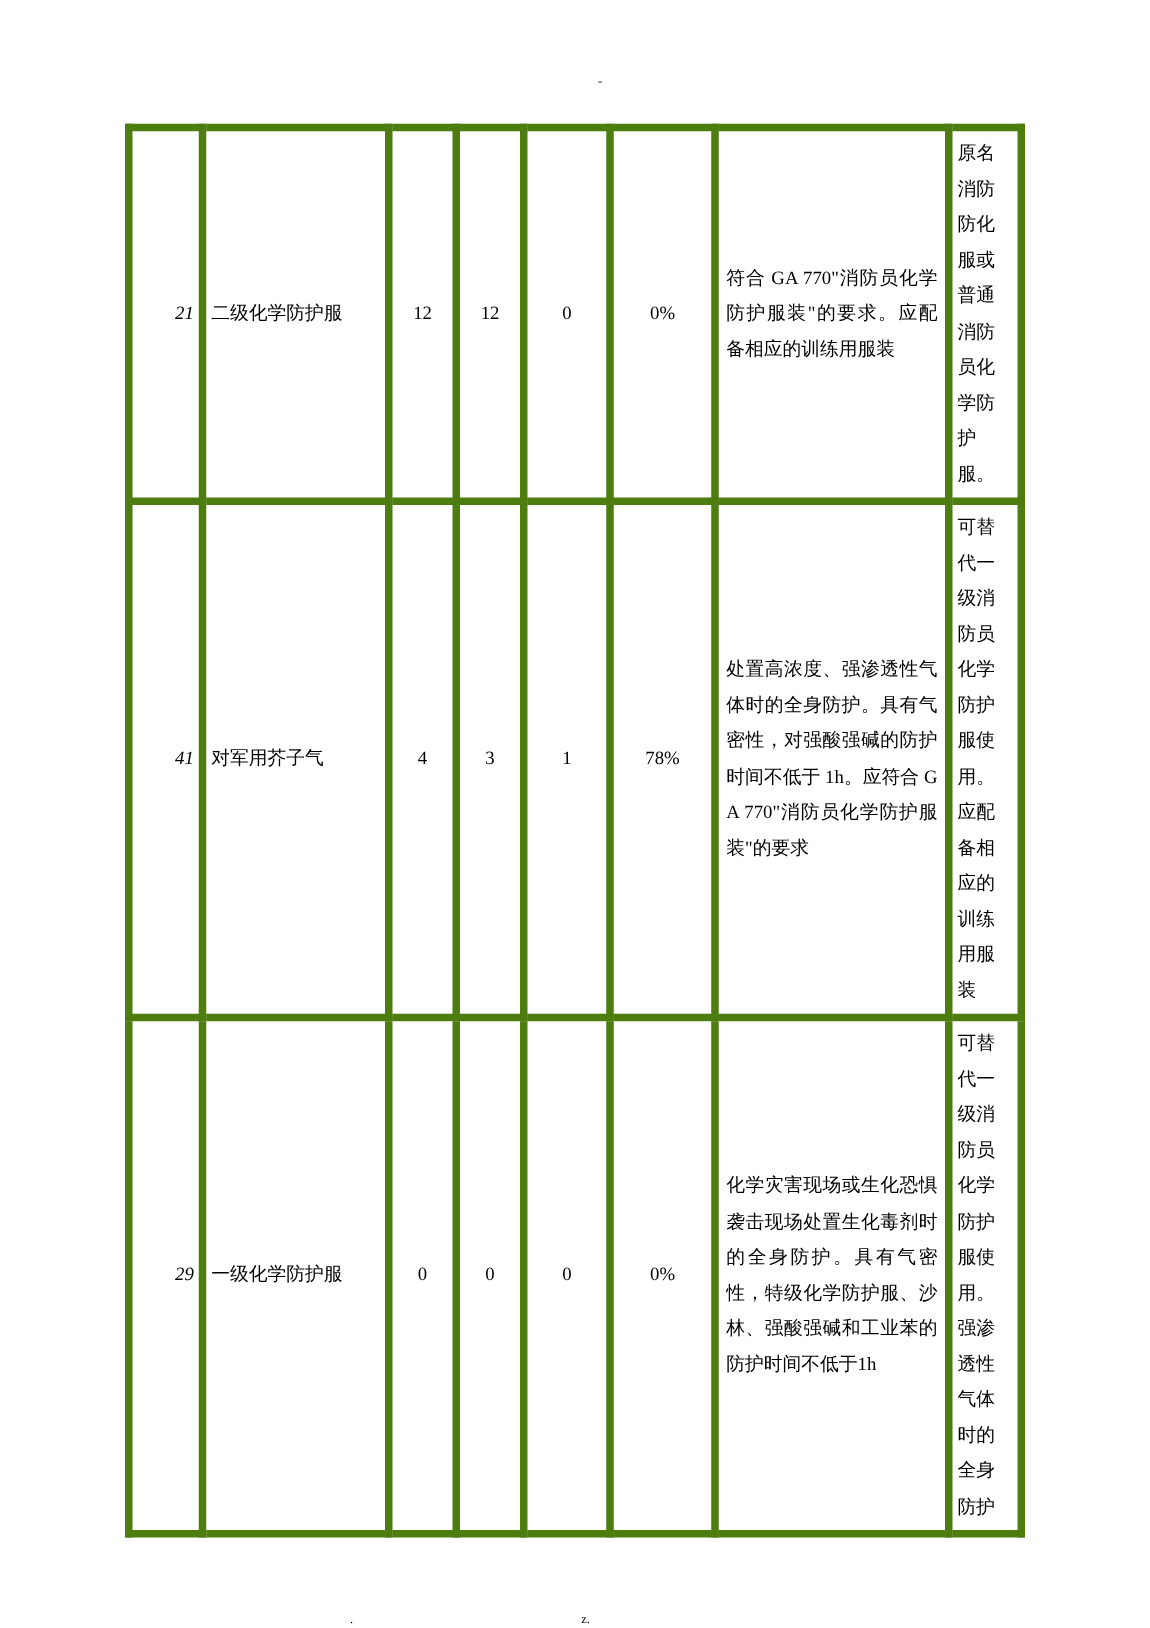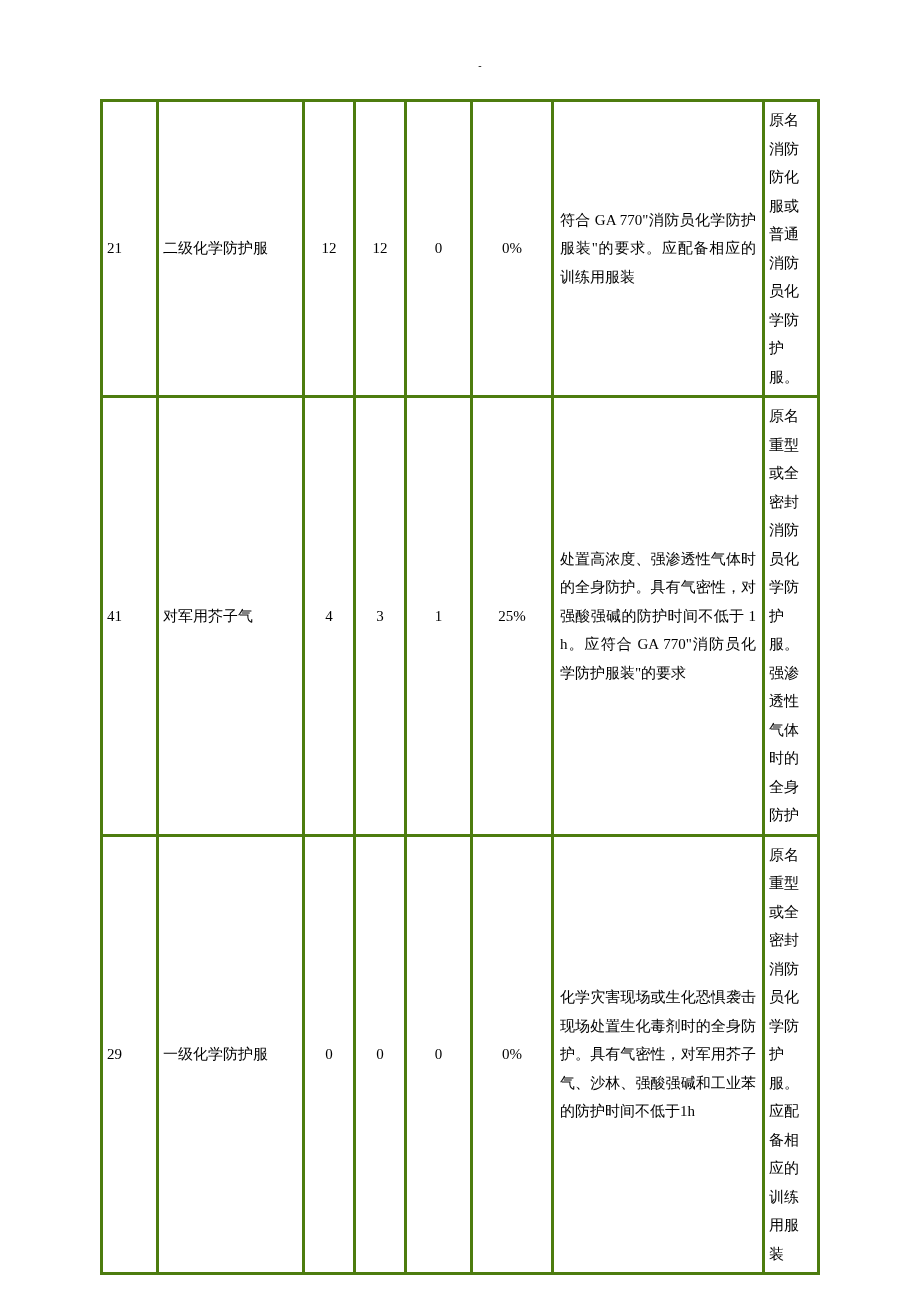--- a/index.html
+++ b/index.html
@@ -20,27 +20,27 @@
     font-size: 10px;
     margin-bottom: 28px;
     padding-left: 40px;
   }
   table {
     border-collapse: collapse;
     width: 100%;
     table-layout: fixed;
   }
   td {
-    border: 3px solid #4d7c0f;
+    border: 6px solid #4d7c0f;
     padding: 4px 4px;
     vertical-align: middle;
     line-height: 1.9;
     word-break: break-all;
   }
-  .c-idx { width: 45px; text-align: left; }
+  .c-idx { width: 45px; text-align: right; font-style: italic; }
   .c-name { width: 135px; text-align: left; }
   .c-n1 { width: 40px; text-align: center; }
   .c-n2 { width: 40px; text-align: center; }
   .c-n3 { width: 55px; text-align: center; }
   .c-pct { width: 70px; text-align: center; }
   .c-desc { width: auto; text-align: justify; text-justify: inter-ideograph; padding-left:6px; padding-right:6px;}
   .c-note { width: 44px; text-align: left; }
   .footer {
     margin-top: 60px;
     font-size: 10px;
@@ -65,33 +65,33 @@
         <td class="c-pct">0%</td>
         <td class="c-desc">符合 GA 770"消防员化学防护服装"的要求。应配备相应的训练用服装</td>
         <td class="c-note">原名消防防化服或普通消防员化学防护服。</td>
       </tr>
       <tr>
         <td class="c-idx">41</td>
         <td class="c-name">对军用芥子气</td>
         <td class="c-n1">4</td>
         <td class="c-n2">3</td>
         <td class="c-n3">1</td>
-        <td class="c-pct">25%</td>
+        <td class="c-pct">78%</td>
         <td class="c-desc">处置高浓度、强渗透性气体时的全身防护。具有气密性，对强酸强碱的防护时间不低于 1h。应符合 GA 770"消防员化学防护服装"的要求</td>
-        <td class="c-note">原名重型或全密封消防员化学防护服。强渗透性气体时的全身防护</td>
+        <td class="c-note">可替代一级消防员化学防护服使用。应配备相应的训练用服装</td>
       </tr>
       <tr>
         <td class="c-idx">29</td>
         <td class="c-name">一级化学防护服</td>
         <td class="c-n1">0</td>
         <td class="c-n2">0</td>
         <td class="c-n3">0</td>
         <td class="c-pct">0%</td>
-        <td class="c-desc">化学灾害现场或生化恐惧袭击现场处置生化毒剂时的全身防护。具有气密性，对军用芥子气、沙林、强酸强碱和工业苯的防护时间不低于1h</td>
-        <td class="c-note">原名重型或全密封消防员化学防护服。应配备相应的训练用服装</td>
+        <td class="c-desc">化学灾害现场或生化恐惧袭击现场处置生化毒剂时的全身防护。具有气密性，特级化学防护服、沙林、强酸强碱和工业苯的防护时间不低于1h</td>
+        <td class="c-note">可替代一级消防员化学防护服使用。强渗透性气体时的全身防护</td>
       </tr>
     </tbody>
   </table>
 
   <div class="footer">
     <span class="footer-left">.</span>
     <span class="footer-right">z.</span>
   </div>
 </div>
 

